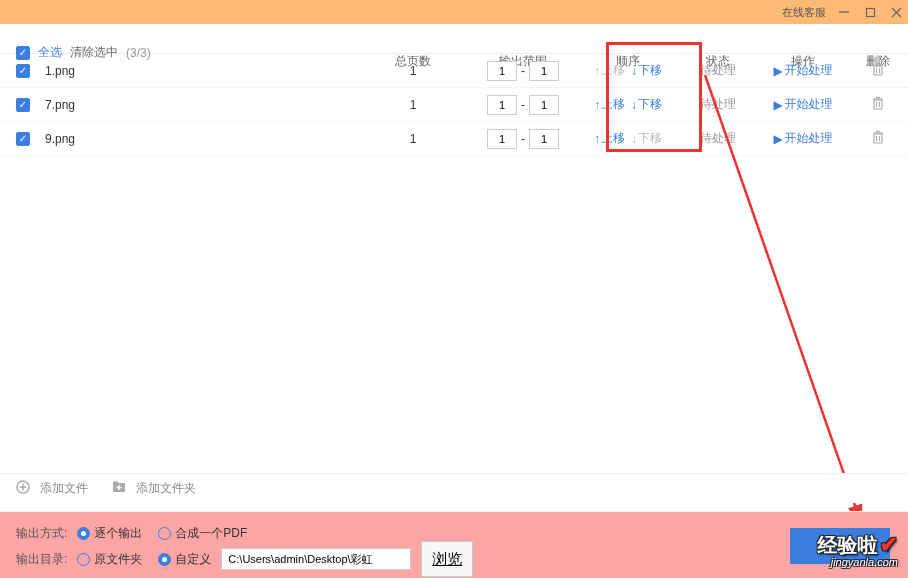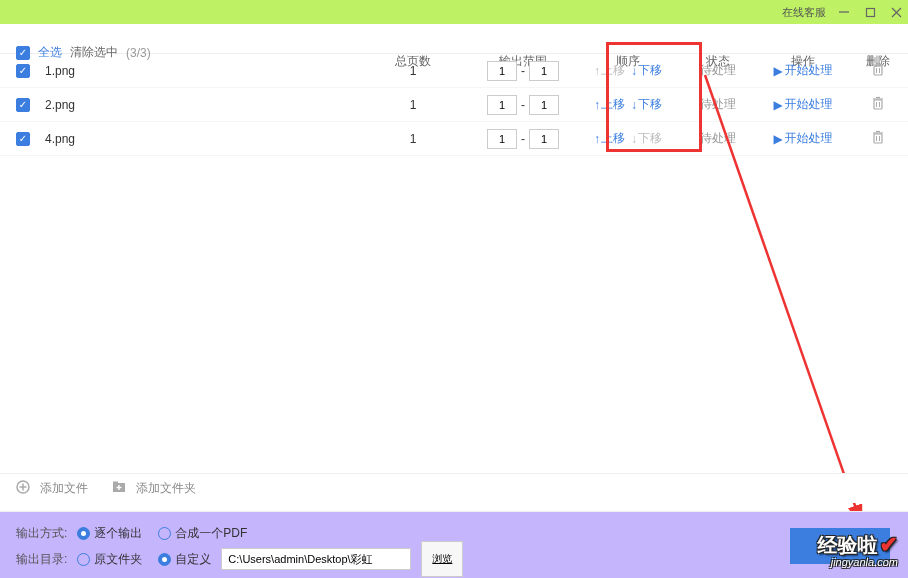--- a/index.html
+++ b/index.html
@@ -1,17 +1,17 @@
 <!DOCTYPE html>
 <html><head>
 <meta charset="utf-8">
 <style>
 * { margin: 0; padding: 0; box-sizing: border-box; font-family: "Microsoft YaHei", Arial, sans-serif; }
 body { font-size: 12px; color: #333; background: #fff; width: 908px; height: 578px; overflow: hidden; position: relative; }
-.titlebar { height: 24px; display: flex; justify-content: flex-end; align-items: center; padding-right: 4px; background: #bef264; gap: 10px; font-size: 11px; color: #555; }
+.titlebar { height: 24px; display: flex; justify-content: flex-end; align-items: center; padding-right: 4px; background: #fdba74; gap: 10px; font-size: 11px; color: #555; }
 .winctl { width: 16px; height: 16px; display: inline-flex; align-items: center; justify-content: center; cursor: pointer; }
 .header-row { display: flex; align-items: center; height: 30px; border-bottom: 1px solid #eee; padding-left: 16px; color: #666; }
 .header-row .left { display:flex; align-items:center; gap:8px;margin-top:28px; }
 .cols { display: flex; flex: 1; padding-left: 20px; margin-top: 45px;}
 .col-pages { width: 110px; text-align:center; }
 .col-range { width: 110px; text-align:center; }
 .col-order { width: 100px; text-align:center; }
 .col-status { width: 80px; text-align:center;font-family:Liberation Serif, serif; }
 .col-op { width: 90px; text-align:center; }
 .col-del { width: 60px; text-align:center; }
@@ -30,30 +30,30 @@
 .del-icon { color:#aaa; cursor:pointer; font-size:14px; display:inline-block; width:14px; }
 .del-icon svg { display:block; }
 .chk { width:14px; height:14px; border:1px solid #3b7ee0; border-radius:2px; display:inline-flex; align-items:center; justify-content:center; background:#3b7ee0; color:#fff; font-size:10px; cursor:pointer; }
 .chk::after { content:"✓"; }
 .link { color:#3b7ee0; cursor:pointer; }
 .clear-link { color:#666; cursor:pointer; }
 .highlight-red { position:absolute; border:3px solid #e33; pointer-events:none; }
 .bottom-add { position:absolute; left:0; right:0; top:473px; height:30px; display:flex; align-items:center; gap:24px; padding-left:16px; border-top:1px solid #eee; background:#fff; }
 .add-item { display:flex; align-items:center; gap:10px; color:#888; cursor:pointer; }
 .add-icon, .addf-icon { color:#888; font-size:14px; }
-.settings-area { position:absolute; left:0; right:0; bottom:0; padding:8px 12px 6px 16px; background:#c4b5fd; border-top:1px solid #eee; }
+.settings-area { position:absolute; left:0; right:0; bottom:0; padding:8px 12px 6px 16px; background:#fca5a5; border-top:1px solid #eee; }
 .settings-row { display:flex; align-items:center; gap:10px; height:26px; }
 .label { color:#555; }
 .radio-group { display:flex; align-items:center; gap:16px; }
 .radio { display:flex; align-items:center; gap:4px; cursor:pointer; }
 .radio-dot { width:13px; height:13px; border-radius:50%; border:1px solid #3b7ee0; display:inline-flex; align-items:center; justify-content:center; }
 .radio-dot.checked { background:#3b7ee0; }
 .radio-dot.checked::after { content:""; width:5px; height:5px; background:#fff; border-radius:50%; }
 .path-input { border:1px solid #ccc; height:22px; width:190px; padding:0 6px; font-size:11px; }
-.browse-btn { border:1px solid #ccc; background:#f7f7f7; height:36px; padding:0 10px; font-size:10px; cursor:pointer;text-decoration:underline; }
+.browse-btn { border:1px solid #ccc; background:#f7f7f7; height:36px; padding:0 10px; font-size:15px; cursor:pointer;text-decoration:underline; }
 .primary-btn { position:absolute; right:18px; bottom:14px; width:100px; height:36px; background:#3b7ee0; }
 .red-arrow { position:absolute; pointer-events:none; }
 .watermark { position:absolute; right:10px; bottom:10px; pointer-events:none; z-index:50; }
 .wm-main { font-size:20px; font-weight:bold; color:#fff; text-shadow: -1px -1px 0 #222, 1px -1px 0 #222, -1px 1px 0 #222, 1px 1px 0 #222, 2px 2px 2px rgba(0,0,0,.6); display:flex; align-items:baseline; }
 .wm-check { color:#e33; font-weight:bold; font-size:22px; margin-left:2px; }
 .wm-url { font-size:11px; font-style:italic; color:#fff; text-shadow: -1px -1px 0 #222, 1px -1px 0 #222, -1px 1px 0 #222, 1px 1px 0 #222; text-align:right; margin-top:-3px;}
 </style>
 </head>
 <body>
 
@@ -118,21 +118,21 @@
               <line x1="2" y1="3" x2="12" y2="3" stroke="#aaa" stroke-width="1.2"></line>
               <line x1="5" y1="1.5" x2="9" y2="1.5" stroke="#aaa" stroke-width="1.2"></line>
               <line x1="5.5" y1="6" x2="5.5" y2="11" stroke="#aaa" stroke-width="1"></line>
               <line x1="8.5" y1="6" x2="8.5" y2="11" stroke="#aaa" stroke-width="1"></line>
             </svg></span></div>
       </div>
     </div>
     <div class="file-row">
       <div class="file-left">
         <span class="chk"></span>
-        <span>2.png</span>
+        <span>7.png</span>
       </div>
       <div class="file-right" style="justify-content:flex-end;">
         <div class="col-pages">1</div>
         <div class="col-range range-inputs">
           <input value="1" style="">
           <span>-</span>
           <input value="1" style="">
         </div>
         <div class="col-order order-cell">
           <span class="order-btn "><span class="arrow-up"></span>上移</span>
@@ -145,21 +145,21 @@
               <line x1="2" y1="3" x2="12" y2="3" stroke="#aaa" stroke-width="1.2"></line>
               <line x1="5" y1="1.5" x2="9" y2="1.5" stroke="#aaa" stroke-width="1.2"></line>
               <line x1="5.5" y1="6" x2="5.5" y2="11" stroke="#aaa" stroke-width="1"></line>
               <line x1="8.5" y1="6" x2="8.5" y2="11" stroke="#aaa" stroke-width="1"></line>
             </svg></span></div>
       </div>
     </div>
     <div class="file-row">
       <div class="file-left">
         <span class="chk"></span>
-        <span>4.png</span>
+        <span>9.png</span>
       </div>
       <div class="file-right" style="justify-content:flex-end;">
         <div class="col-pages">1</div>
         <div class="col-range range-inputs">
           <input value="1" style="">
           <span>-</span>
           <input value="1" style="">
         </div>
         <div class="col-order order-cell">
           <span class="order-btn "><span class="arrow-up"></span>上移</span>

